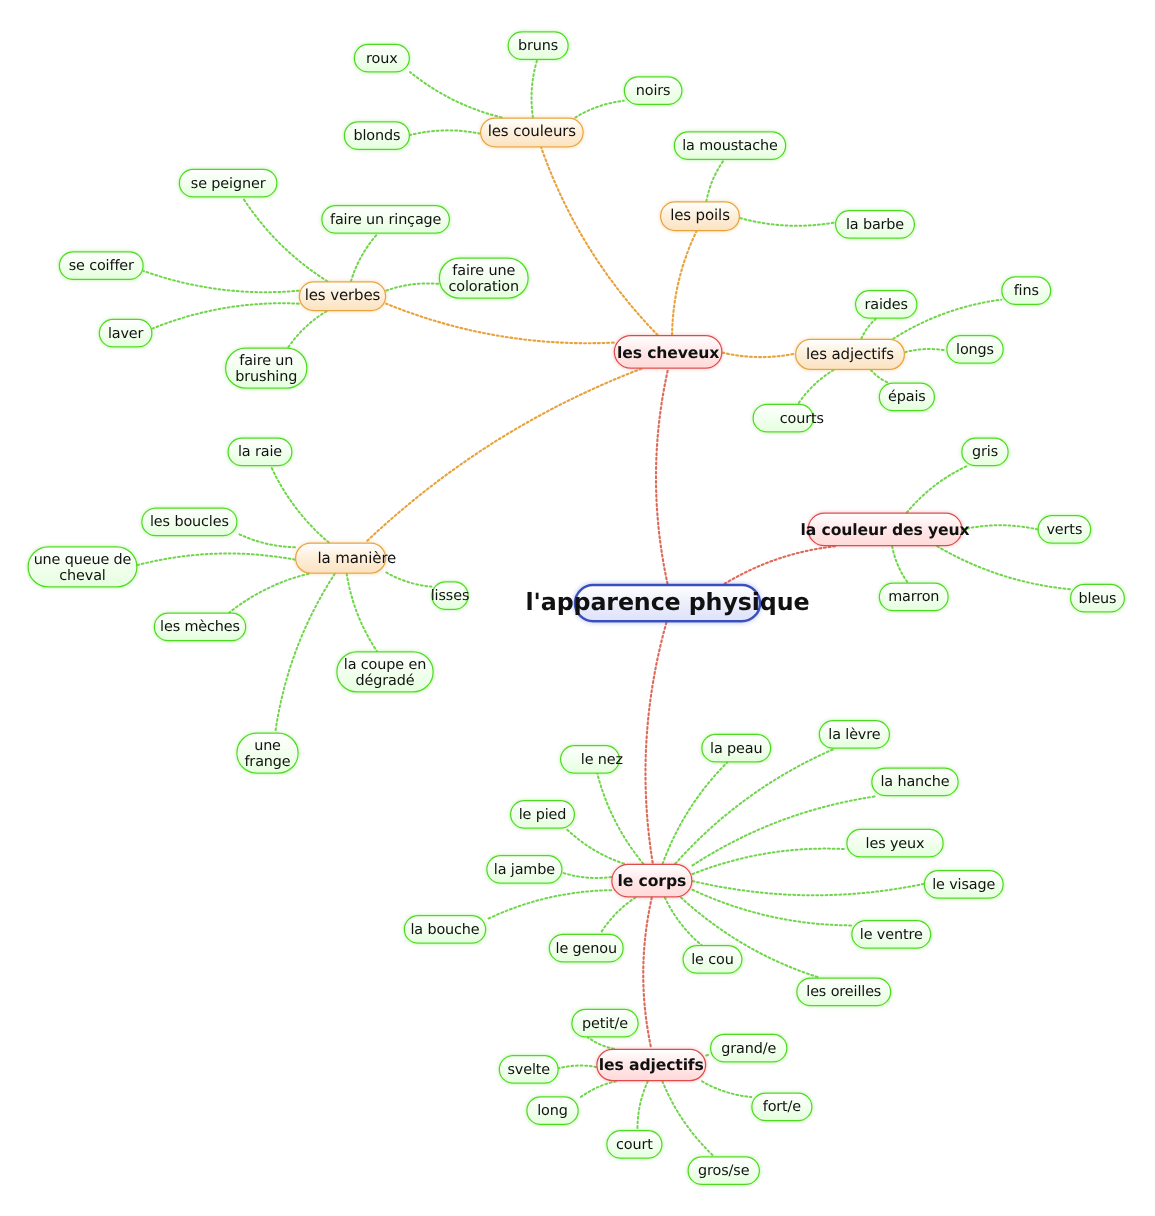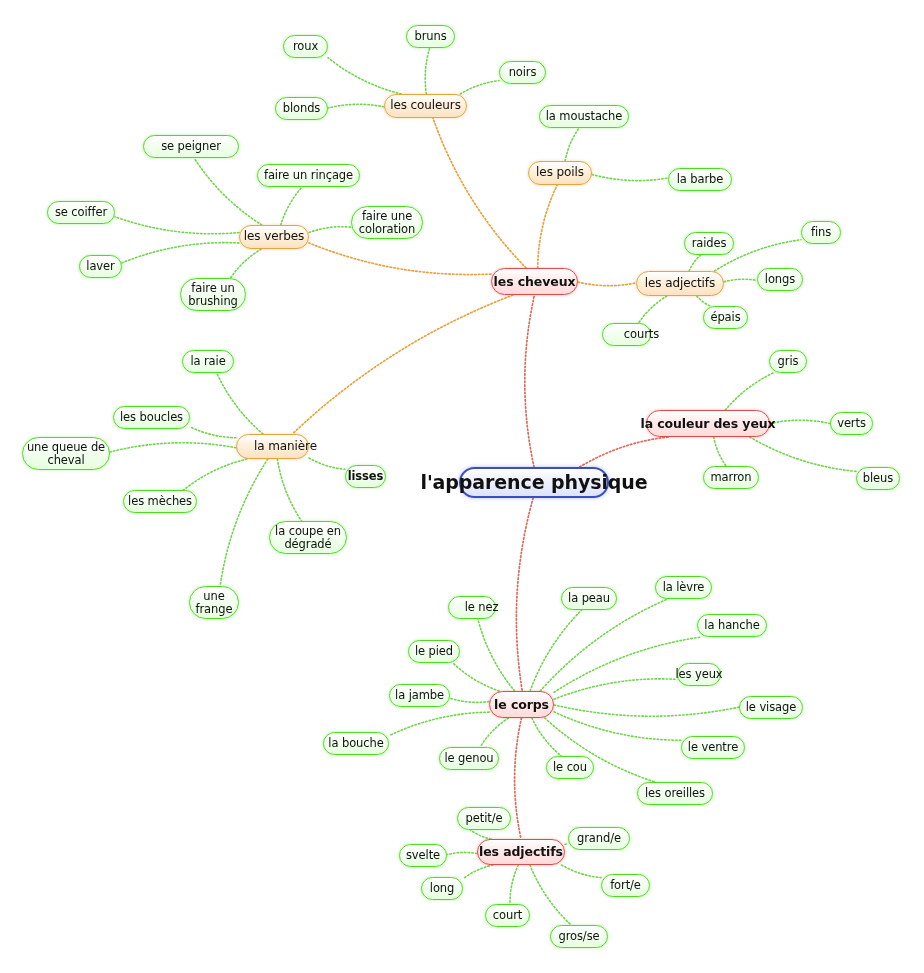--- a/index.html
+++ b/index.html
@@ -147,53 +147,53 @@
       <div class="node branch" style="left: 528px; top: 161px; width: 64px; height: 24px;"><span>les poils</span></div>
       <div class="node branch" style="left: 239px; top: 225px; width: 70px; height: 24px;"><span>les verbes</span></div>
       <div class="node branch" style="left: 636px; top: 271px; width: 88px; height: 25px;"><span>les adjectifs</span></div>
       <div class="node branch" style="left: 236px; top: 434px; width: 73px; height: 25px; padding-left: 26px;"><span>la manière</span></div>
       <div class="node leaf" style="left: 283px; top: 35px; width: 45px; height: 23px;"><span>roux</span></div>
       <div class="node leaf" style="left: 406px; top: 25px; width: 49px; height: 23px;"><span>bruns</span></div>
       <div class="node leaf" style="left: 499px; top: 61px; width: 47px; height: 23px;"><span>noirs</span></div>
       <div class="node leaf" style="left: 275px; top: 97px; width: 53px; height: 23px;"><span>blonds</span></div>
       <div class="node leaf" style="left: 539px; top: 105px; width: 90px; height: 23px;"><span>la moustache</span></div>
       <div class="node leaf" style="left: 668px; top: 168px; width: 64px; height: 23px;"><span>la barbe</span></div>
-      <div class="node leaf" style="left: 143px; top: 135px; width: 96px; height: 23px;"><span>se peigner</span></div>
+      <div class="node leaf" style="left: 143px; top: 135px; width: 79px; height: 23px;"><span>se peigner</span></div>
       <div class="node leaf" style="left: 257px; top: 164px; width: 103px; height: 23px;"><span>faire un rinçage</span></div>
       <div class="node leaf" style="left: 47px; top: 201px; width: 68px; height: 23px;"><span>se coiffer</span></div>
       <div class="node leaf" style="left: 351px; top: 206px; width: 72px; height: 33px;"><span>faire une
 coloration</span></div>
       <div class="node leaf" style="left: 79px; top: 255px; width: 43px; height: 23px;"><span>laver</span></div>
       <div class="node leaf" style="left: 180px; top: 278px; width: 66px; height: 33px;"><span>faire un
 brushing</span></div>
       <div class="node leaf" style="left: 684px; top: 232px; width: 50px; height: 23px;"><span>raides</span></div>
       <div class="node leaf" style="left: 801px; top: 221px; width: 40px; height: 23px;"><span>fins</span></div>
       <div class="node leaf" style="left: 757px; top: 268px; width: 46px; height: 23px;"><span>longs</span></div>
       <div class="node leaf" style="left: 703px; top: 306px; width: 45px; height: 23px;"><span>épais</span></div>
       <div class="node leaf" style="left: 602px; top: 323px; width: 49px; height: 23px; padding-left: 30px;"><span>courts</span></div>
       <div class="node leaf" style="left: 769px; top: 350px; width: 38px; height: 23px;"><span>gris</span></div>
       <div class="node leaf" style="left: 830px; top: 412px; width: 43px; height: 23px; align-items: center;"><span>verts</span></div>
       <div class="node leaf" style="left: 703px; top: 466px; width: 56px; height: 23px;"><span>marron</span></div>
       <div class="node leaf" style="left: 856px; top: 467px; width: 44px; height: 23px;"><span>bleus</span></div>
       <div class="node leaf" style="left: 182px; top: 350px; width: 52px; height: 23px;"><span>la raie</span></div>
       <div class="node leaf" style="left: 113px; top: 406px; width: 77px; height: 23px;"><span>les boucles</span></div>
       <div class="node leaf" style="left: 22px; top: 437px; width: 88px; height: 33px;"><span>une queue de
 cheval</span></div>
-      <div class="node leaf" style="left: 345px; top: 465px; width: 41px; height: 23px; font-weight: bold;"><span>lisses</span></div>
+      <div class="node leaf" style="left: 345px; top: 465px; width: 30px; height: 23px;"><span>lisses</span></div>
       <div class="node leaf" style="left: 123px; top: 490px; width: 74px; height: 23px;"><span>les mèches</span></div>
       <div class="node leaf" style="left: 269px; top: 521px; width: 78px; height: 33px;"><span>la coupe en
 dégradé</span></div>
       <div class="node leaf" style="left: 189px; top: 586px; width: 50px; height: 33px;"><span>une
 frange</span></div>
       <div class="node leaf" style="left: 448px; top: 596px; width: 48px; height: 23px; padding-left: 19px;"><span>le nez</span></div>
       <div class="node leaf" style="left: 561px; top: 587px; width: 56px; height: 23px;"><span>la peau</span></div>
       <div class="node leaf" style="left: 655px; top: 576px; width: 57px; height: 23px;"><span>la lèvre</span></div>
       <div class="node leaf" style="left: 697px; top: 614px; width: 70px; height: 23px;"><span>la hanche</span></div>
       <div class="node leaf" style="left: 408px; top: 640px; width: 52px; height: 23px;"><span>le pied</span></div>
-      <div class="node leaf" style="left: 677px; top: 663px; width: 44px; height: 23px; justify-content: center;"><span>les yeux</span></div>
+      <div class="node leaf" style="left: 677px; top: 663px; width: 78px; height: 23px; justify-content: center;"><span>les yeux</span></div>
       <div class="node leaf" style="left: 389px; top: 684px; width: 61px; height: 23px;"><span>la jambe</span></div>
       <div class="node leaf" style="left: 739px; top: 696px; width: 64px; height: 23px;"><span>le visage</span></div>
       <div class="node leaf" style="left: 681px; top: 736px; width: 64px; height: 23px;"><span>le ventre</span></div>
       <div class="node leaf" style="left: 323px; top: 732px; width: 66px; height: 23px;"><span>la bouche</span></div>
       <div class="node leaf" style="left: 439px; top: 747px; width: 60px; height: 23px;"><span>le genou</span></div>
       <div class="node leaf" style="left: 546px; top: 756px; width: 48px; height: 23px;"><span>le cou</span></div>
       <div class="node leaf" style="left: 637px; top: 782px; width: 76px; height: 23px;"><span>les oreilles</span></div>
       <div class="node leaf" style="left: 417px; top: 807px; width: 54px; height: 23px; margin-left: 40px;"><span>petit/e</span></div>
       <div class="node leaf" style="left: 568px; top: 827px; width: 62px; height: 23px;"><span>grand/e</span></div>
       <div class="node leaf" style="left: 399px; top: 844px; width: 48px; height: 23px;"><span>svelte</span></div>

